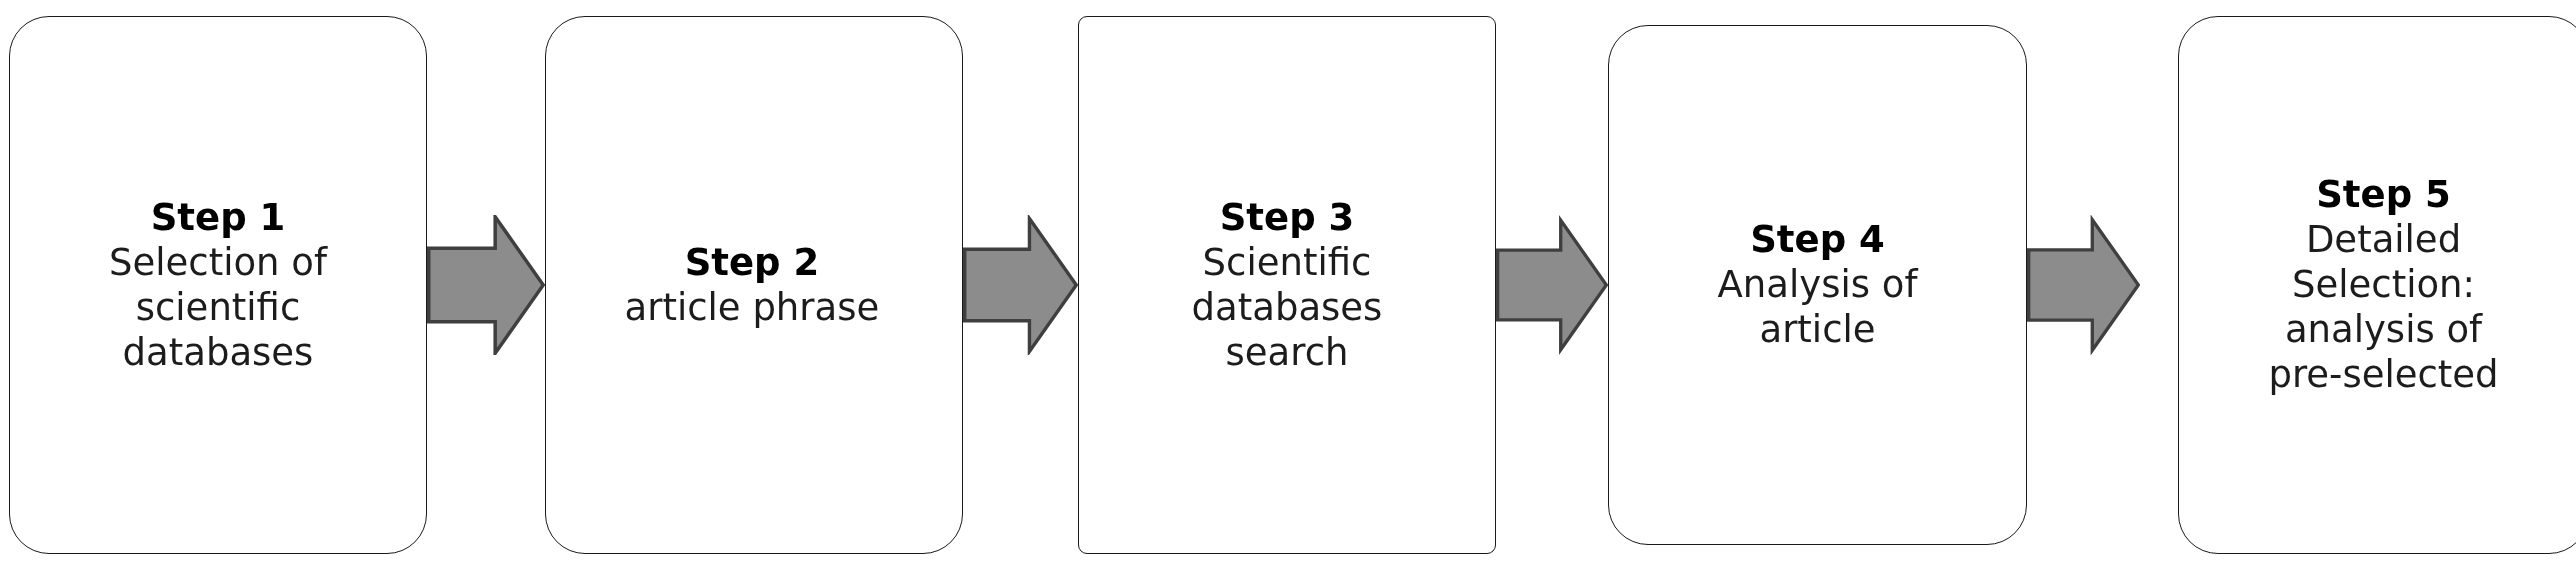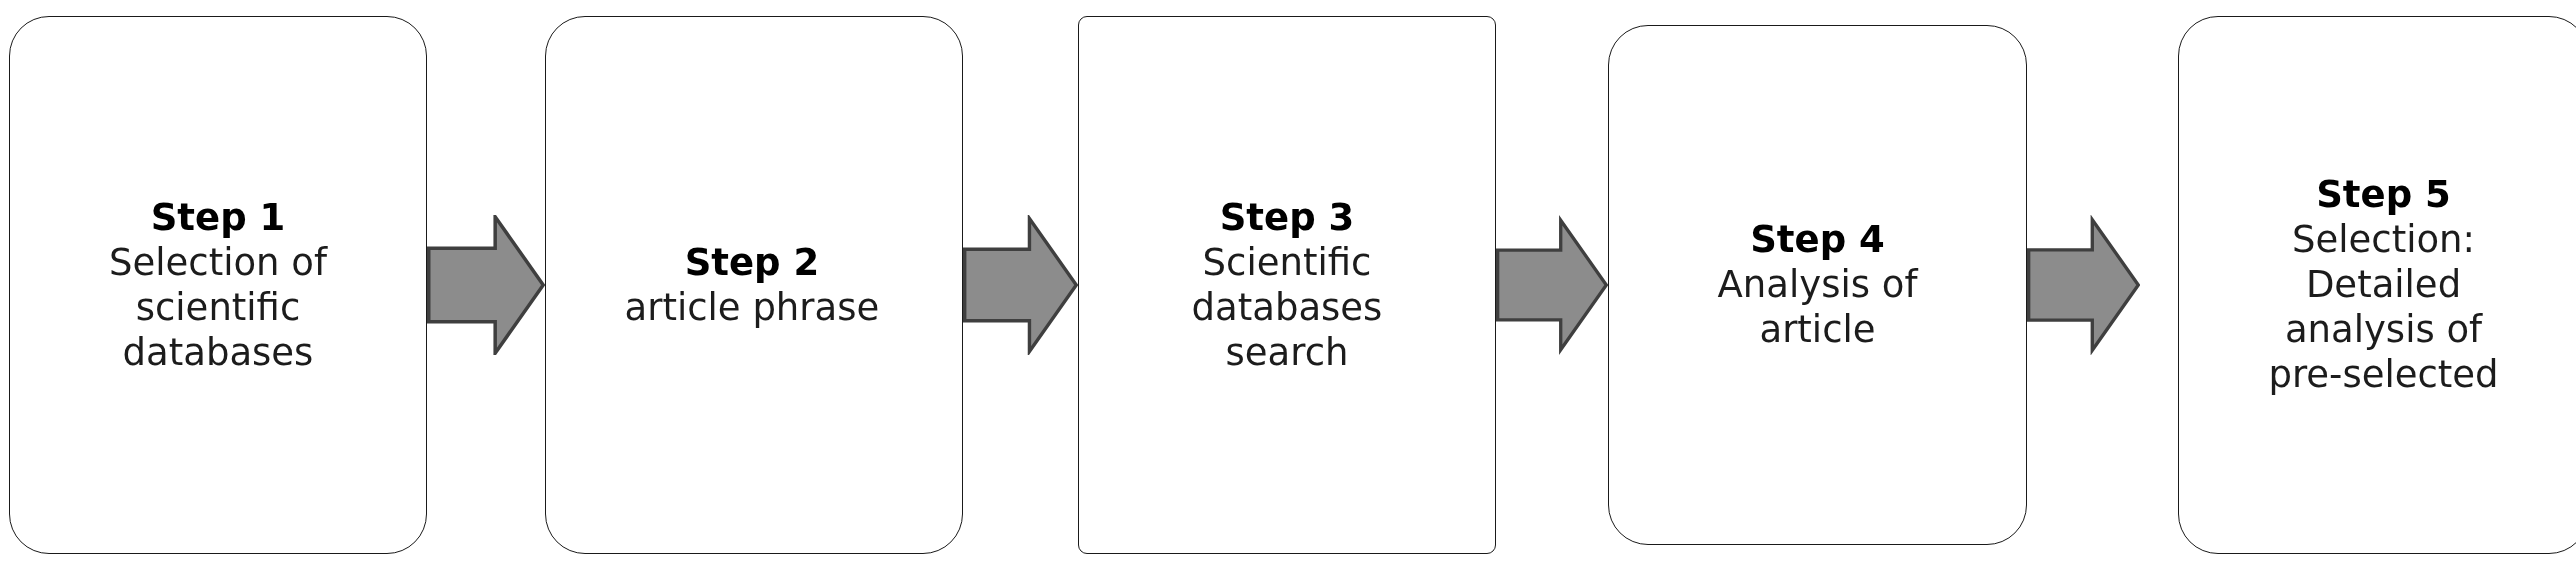--- a/index.html
+++ b/index.html
@@ -131,22 +131,22 @@
 
     <div class="connector" style="width:113px;height:140px;">
       <svg width="113" height="140" viewBox="0 0 135 160" aria-hidden="true">
         <polygon points="2,38 78,38 78,2 133,80 78,158 78,122 2,122" fill="#8c8c8c" stroke="#3f3f3f" stroke-width="4" stroke-linejoin="miter"></polygon>
       </svg>
     </div>
 
     <div class="step-box" style="width:411px;height:538px;margin-left:38px;">
       <div class="step-title">Step 5</div>
       <div class="step-lines">
+        <div class="step-line">Detailed</div>
         <div class="step-line">Selection:</div>
-        <div class="step-line">Detailed</div>
         <div class="step-line">analysis of</div>
         <div class="step-line">pre-selected</div>
       </div>
     </div>
 
   </div>
 </div>
 
 
 </body></html>

